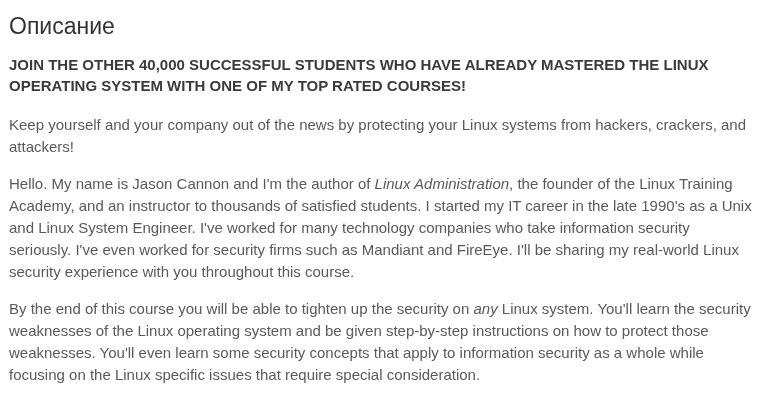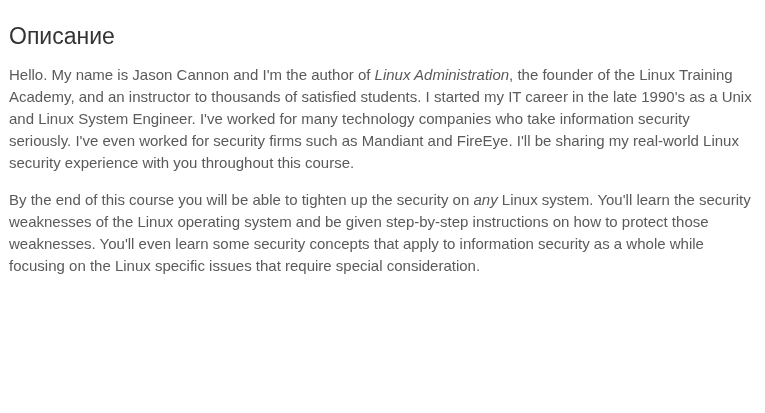--- a/index.html
+++ b/index.html
@@ -17,21 +17,21 @@
   .description {
     width: 765px;
     min-height: 413px;
     padding: 8px 10px 14px 9px;
     background: var(--bg);
   }
   .section-title {
     font-size: 23px;
     font-weight: 400;
     color: var(--heading);
-    margin: 14px 0 13px 0;
+    margin: 4px 0 13px 0;
     line-height: 1.25;
   }
   .description p {
     font-size: 15px;
     line-height: 22px;
     color: var(--body-text);
     margin: 0 0 15px 0;
   }
   .description p.lead {
     font-weight: 700;
@@ -41,19 +41,21 @@
   }
   .description em {
   }
 </style>
 </head>
 <body>
 
 <div class="description">
   <h2 class="section-title">Описание</h2>
 
+  <p class="lead">JOIN THE OTHER 40,000 SUCCESSFUL STUDENTS WHO HAVE ALREADY MASTERED THE LINUX OPERATING SYSTEM WITH ONE OF MY TOP RATED COURSES!</p>
 
+  <p>Keep yourself and your company out of the news by protecting your Linux systems from hackers, crackers, and attackers!</p>
 
 
   <p><span>Hello. My name is Jason Cannon and I'm the author of </span><em>Linux Administration</em><span>, the founder of the Linux Training Academy, and an instructor to thousands of satisfied students. I started my IT career in the late 1990's as a Unix and Linux System Engineer. I've worked for many technology companies who take information security seriously. I've even worked for security firms such as Mandiant and FireEye. I'll be sharing my real-world Linux security experience with you throughout this course.</span></p>
 
   <p><span>By the end of this course you will be able to tighten up the security on </span><em>any</em><span> Linux system. You'll learn the security weaknesses of the Linux operating system and be given step-by-step instructions on how to protect those weaknesses. You'll even learn some security concepts that apply to information security as a whole while focusing on the Linux specific issues that require special consideration.</span></p>
 </div>
 
 </body></html>

